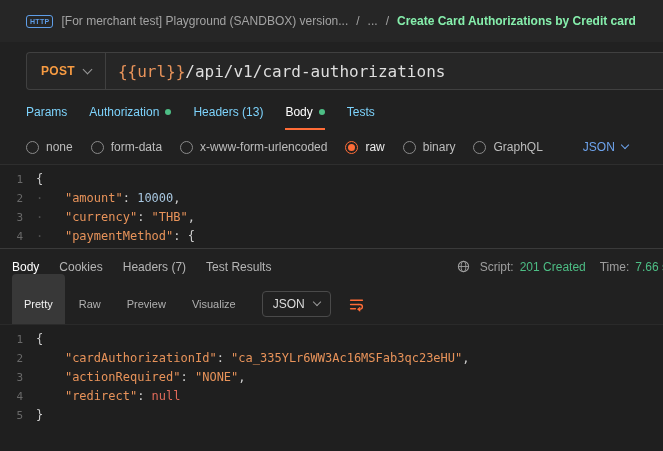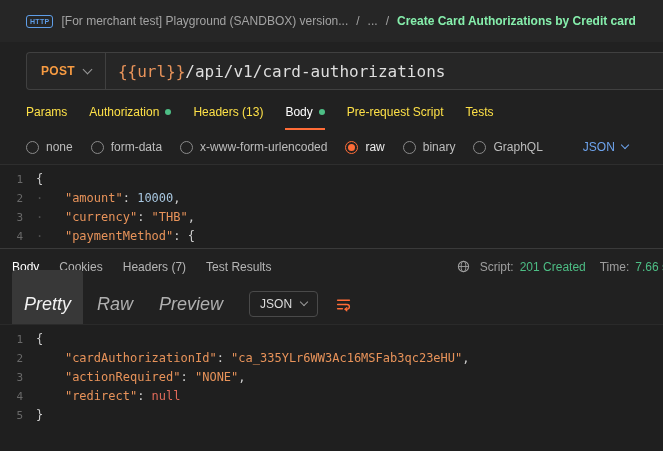--- a/index.html
+++ b/index.html
@@ -33,21 +33,21 @@
   .chev{width:7px;height:7px;border-right:1.6px solid currentColor;border-bottom:1.6px solid currentColor;
         transform:rotate(45deg);display:inline-block;color:#9a9a9a;position:relative;top:-2px;}
   .vline{width:1px;height:100%;background:var(--border);flex:none;}
   .url-field{font-family:"DejaVu Sans Mono","Liberation Mono",monospace;font-size:16px;padding-left:12px;
              white-space:nowrap;overflow:hidden;cursor:text;}
   .url-var{color:var(--token-key);}
   .url-path{color:#dedede;}
 
   
   .req-tabs{display:flex;gap:22px;align-items:stretch;padding:0 26px;height:37px;flex:none;margin-top:3px;}
-  .rtab{background:none;border:none;color:#fde047;font-size:12px;display:flex;align-items:center;gap:6px;
+  .rtab{background:none;border:none;color:#7dd3fc;font-size:12px;display:flex;align-items:center;gap:6px;
         padding:0;cursor:pointer;position:relative;font-family:inherit;}
   .rtab.active{color:#ffffff;}
   .rtab.active::after{content:"";position:absolute;left:0;right:0;bottom:0;height:2px;background:var(--accent);}
   .dot{width:6px;height:6px;border-radius:50%;background:var(--dot-green);display:inline-block;flex:none;}
 
   
   .mode-row{display:flex;align-items:center;padding:0 26px;height:34px;flex:none;gap:36px;}
   .modes{display:flex;gap:18px;align-items:center;}
   .mode{display:flex;align-items:center;gap:7px;color:#bdbdbd;cursor:pointer;}
   .mode.sel{color:#ededed;}
@@ -79,22 +79,22 @@
   .resp-tabs{display:flex;gap:20px;align-items:center;}
   .resptab{background:none;border:none;color:#b5b5b5;font-size:12px;cursor:pointer;padding:0;font-family:inherit;}
   .resptab.active{color:#ffffff;}
   .resp-meta{display:flex;align-items:center;gap:6px;white-space:nowrap;margin-right:-5px;flex:none;}
   .globe{display:flex;align-items:center;margin-right:4px;cursor:pointer;}
   .mlabel{color:#9e9e9e;}
   .mgreen{color:var(--status-green);}
   .mtime{margin-left:8px;}
 
   .resp-toolbar{display:flex;align-items:center;height:40px;flex:none;padding:0 12px;gap:2px;}
-  .vtab{background:none;border:none;color:#b0b0b0;padding:24px 12px;border-radius:4px;font-size:18px;
-        cursor:pointer;font-family:inherit;font-style:italic;}
+  .vtab{background:none;border:none;color:#b0b0b0;padding:24px 12px;border-radius:4px;font-size:11px;
+        cursor:pointer;font-family:inherit;}
   .vtab.active{background:#383838;color:#f2f2f2;}
   .resp-lang{margin-left:12px;background:none;border:1px solid #4a4a4a;border-radius:4px;color:#dcdcdc;
              display:flex;align-items:center;gap:9px;padding:5px 10px;font-size:12px;cursor:pointer;font-family:inherit;}
   .resp-lang .chev{width:6px;height:6px;}
   .wrap-btn{margin-left:16px;cursor:pointer;display:flex;align-items:center;}
   .resp-editor{flex:1;border-top:1px solid #2a2a2a;}
 </style>
 </head>
 <body>
 
@@ -127,23 +127,20 @@
       <button class="rtab">
         <span>Authorization</span>
         <i class="dot"></i>
       </button>
       <button class="rtab">
         <span>Headers (13)</span>
       </button>
       <button class="rtab active">
         <span>Body</span>
         <i class="dot"></i>
-      </button>
-      <button class="rtab">
-        <span>Pre-request Script</span>
       </button>
       <button class="rtab">
         <span>Tests</span>
       </button>
     </nav>
 
   <div class="mode-row">
     <div class="modes" id="body-modes">
         <label class="mode">
           <i class="radio"></i>
@@ -216,20 +213,21 @@
         <span class="mlabel mtime">Time:</span>
         <span class="mgreen">7.66 s</span>
       </div>
     </div>
 
     <div class="resp-toolbar">
       <div class="view-tabs" id="view-tabs" style="display:flex;gap:2px;">
           <button class="vtab active">Pretty</button>
           <button class="vtab">Raw</button>
           <button class="vtab">Preview</button>
+          <button class="vtab">Visualize</button>
         </div>
       <button class="resp-lang">
         <span>JSON</span>
         <i class="chev"></i>
       </button>
       <span class="wrap-btn">
         <svg width="15" height="15" viewBox="0 0 14 14" fill="none" stroke="#ff6c37" stroke-linecap="round" stroke-linejoin="round">
           <path d="M1.5 3h11" stroke-width="1.4"></path>
           <path d="M1.5 7h7" stroke-width="1.4"></path>
           <path d="M1.5 11h4.5" stroke-width="1.4"></path>

